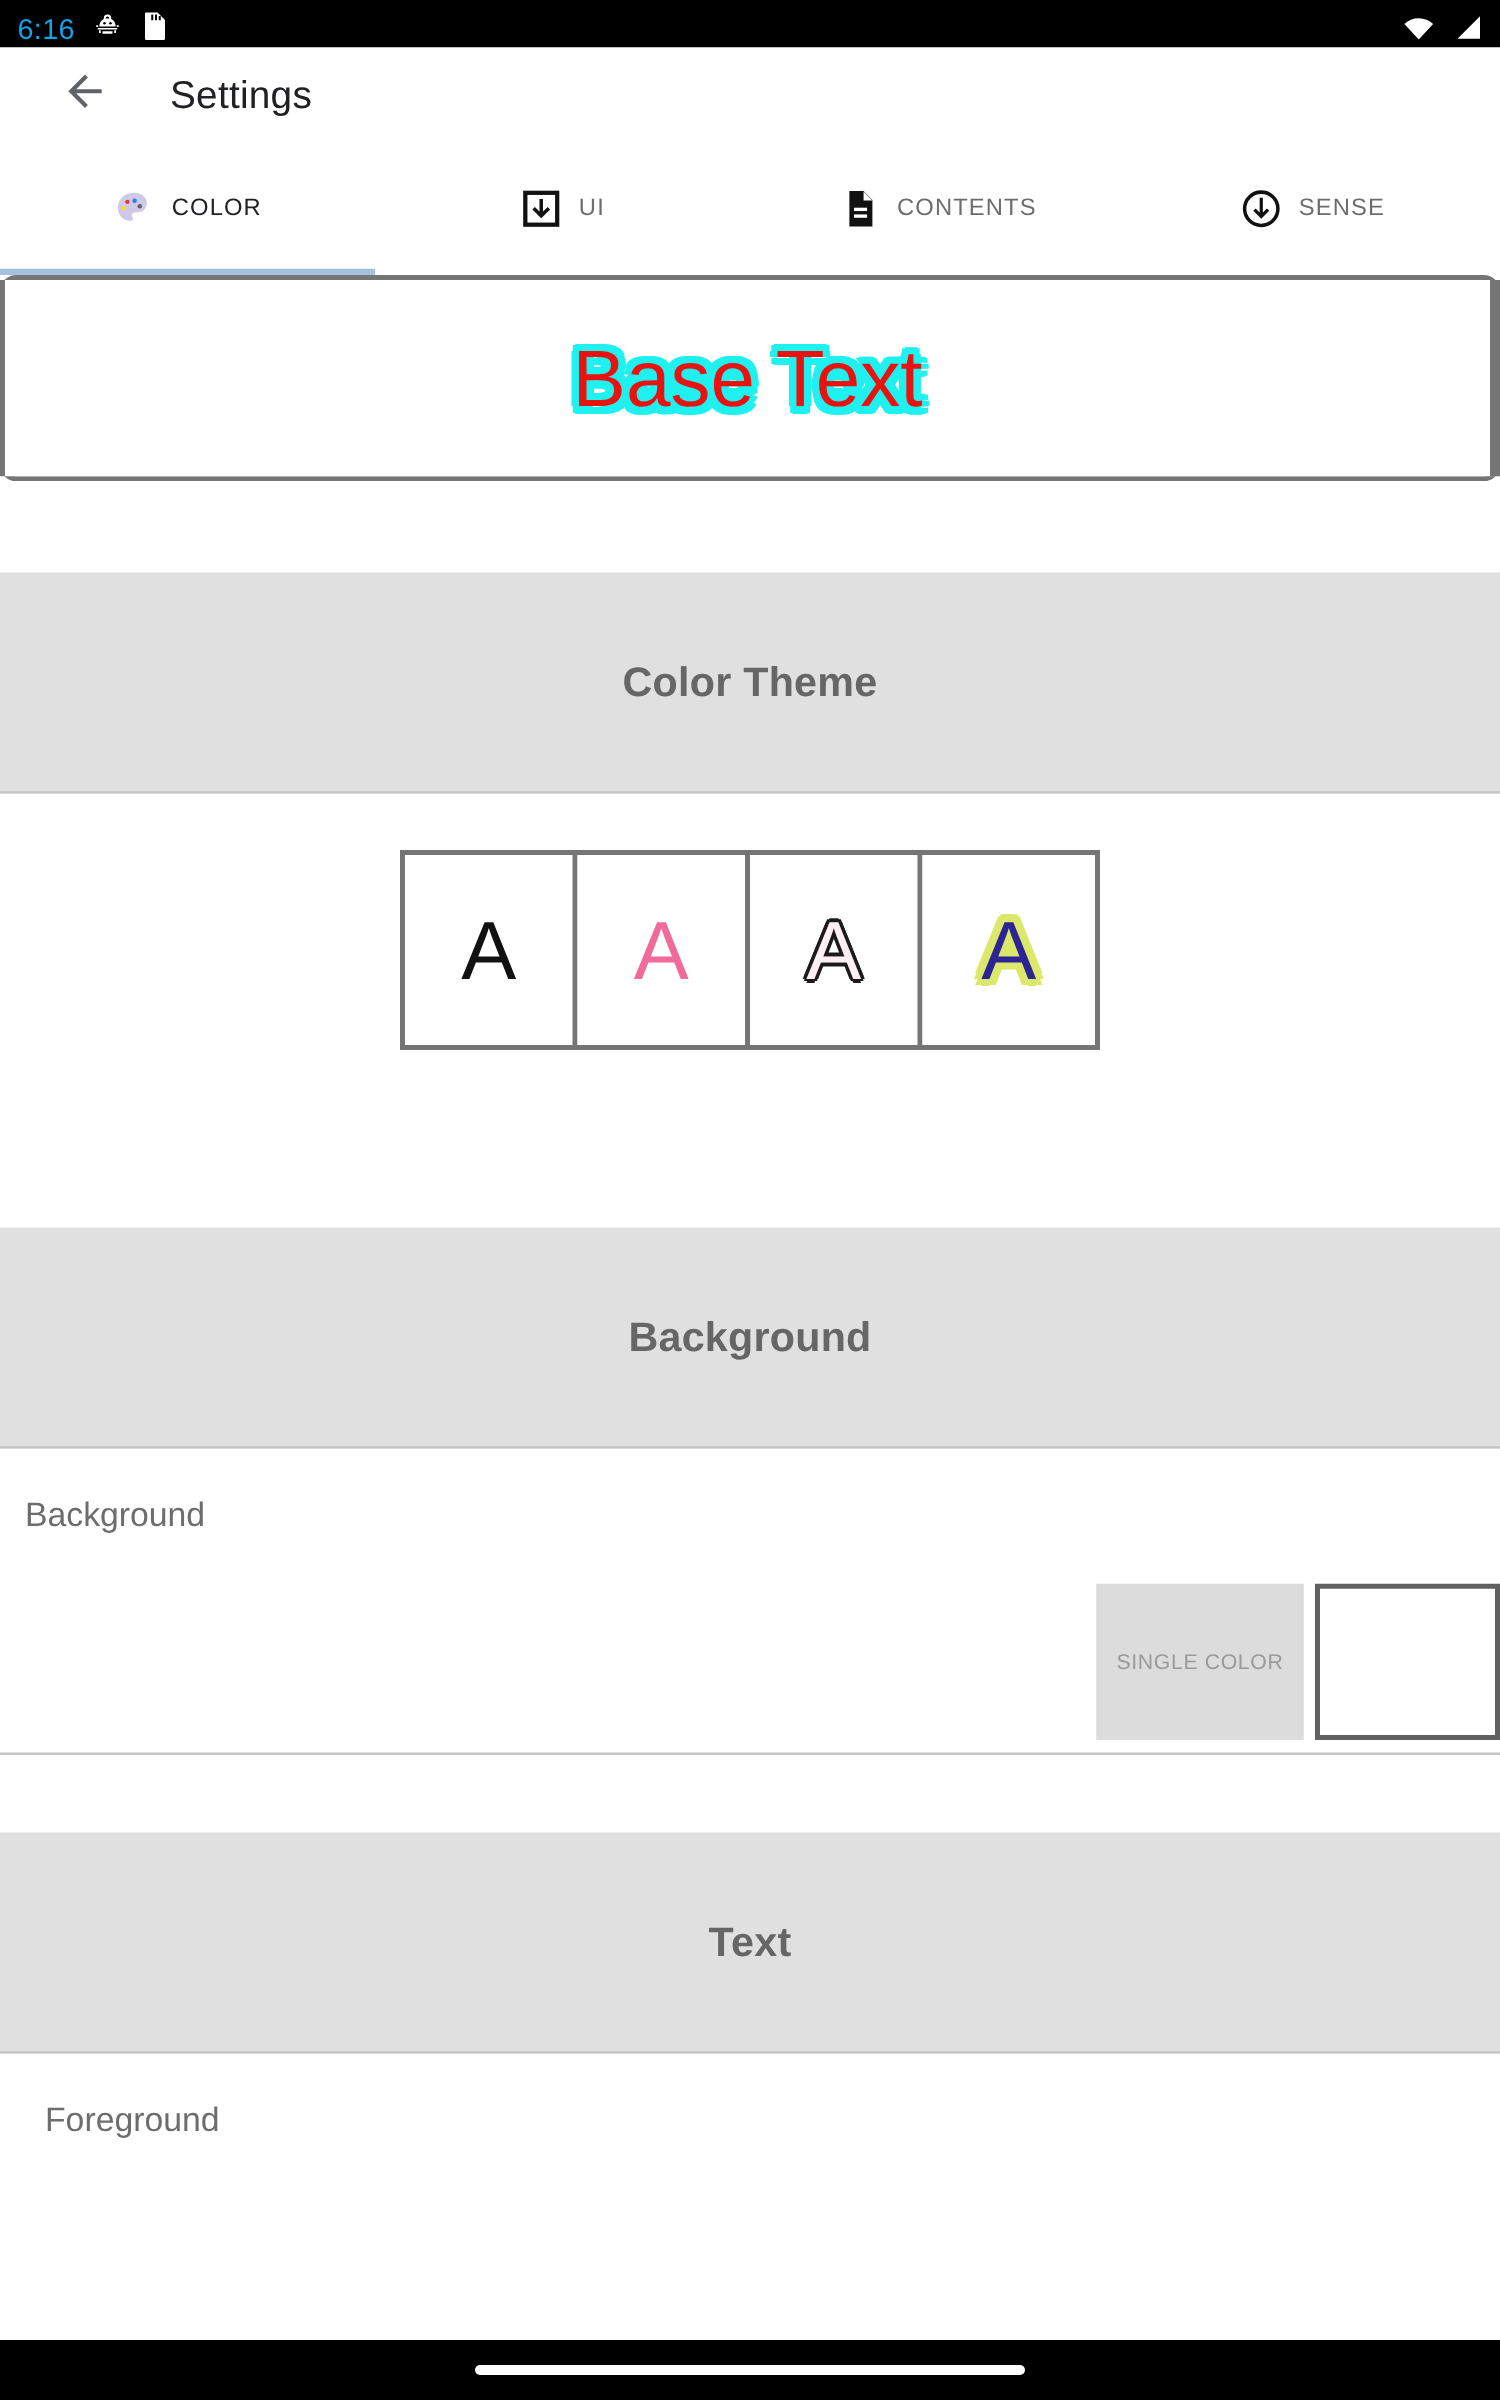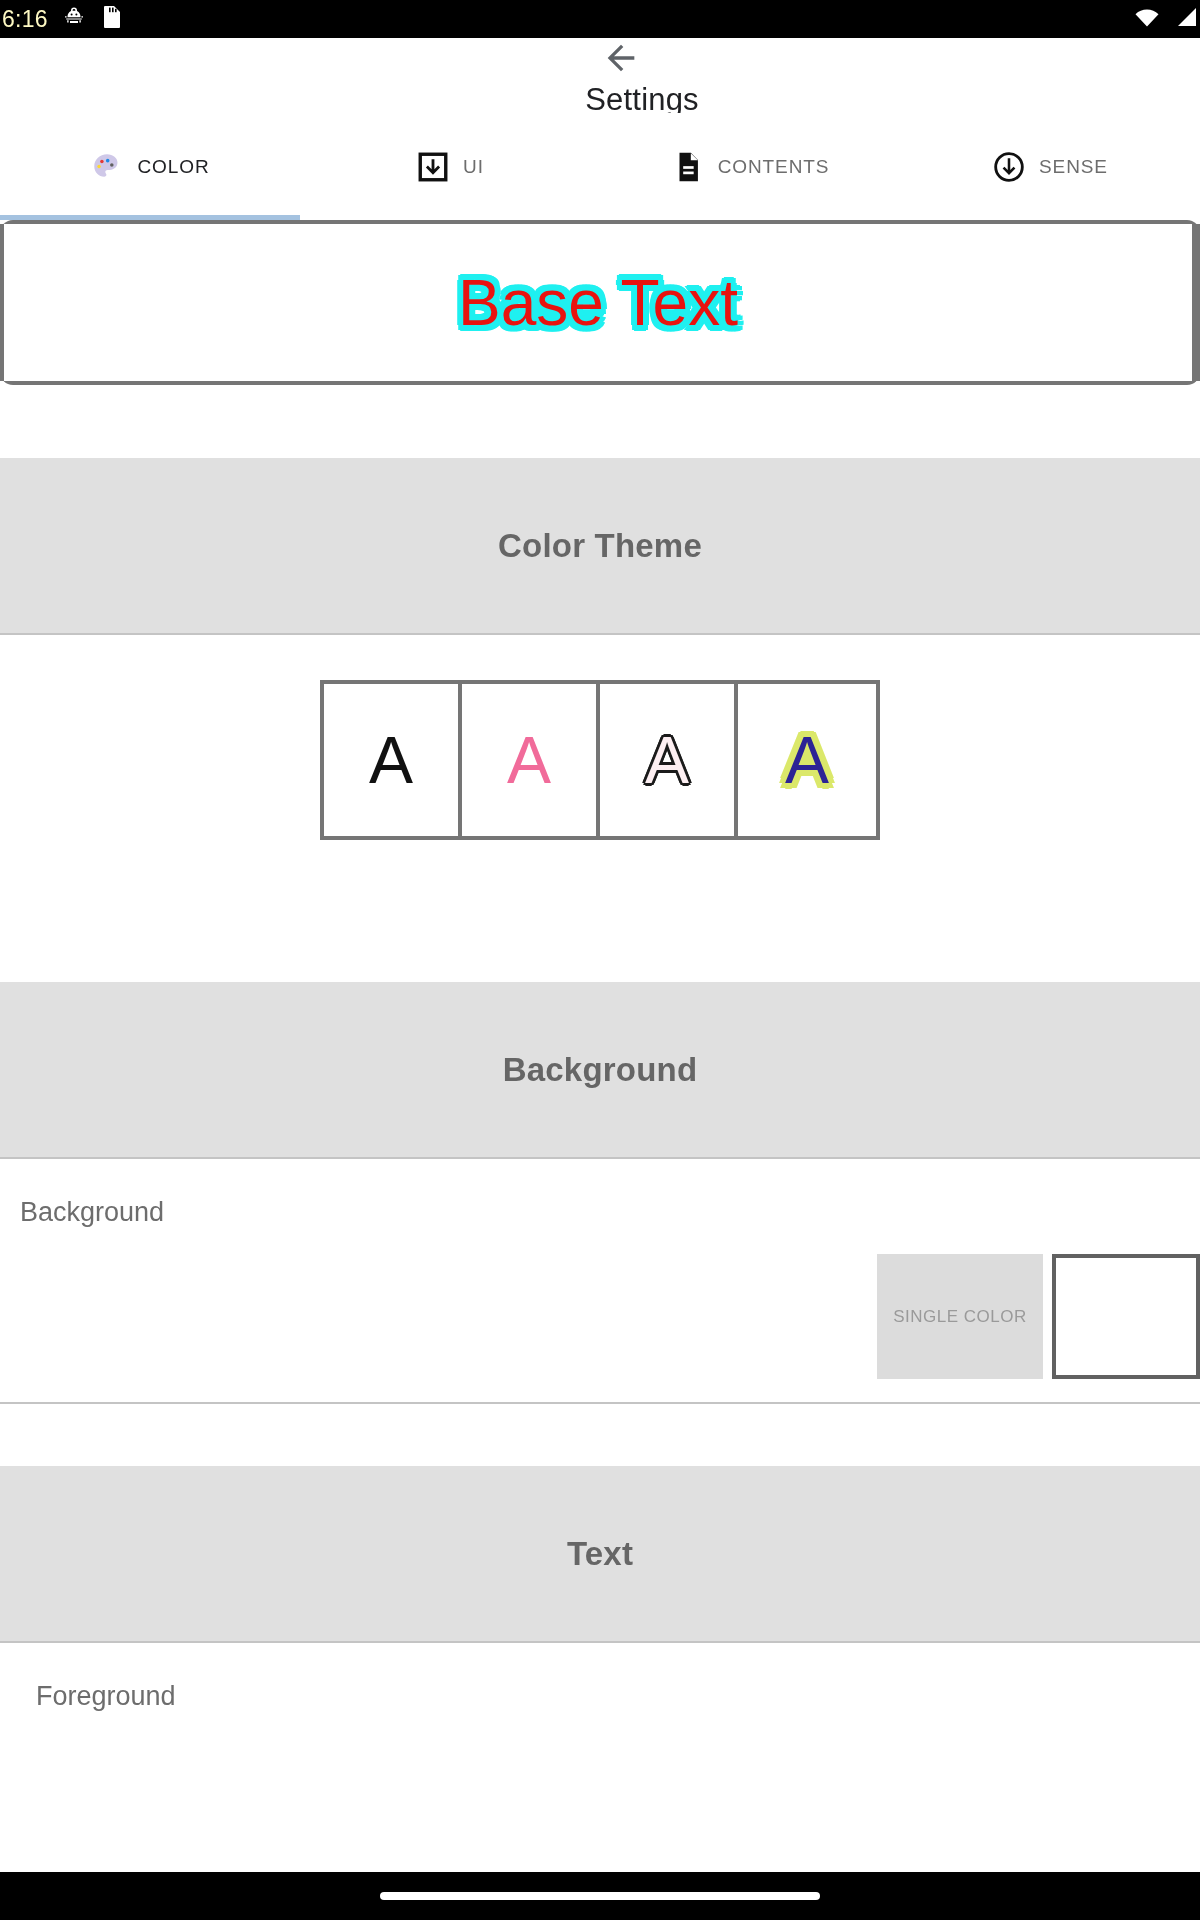--- a/index.html
+++ b/index.html
@@ -6,29 +6,29 @@
   html, body {
     width: 1200px; height: 1920px;
     font-family: "Liberation Sans", sans-serif;
     background: #ffffff;
     overflow: hidden;
   }
 
   
   .statusbar {
     height: 38px; background: #000000;
-    display: flex; align-items: center;
-    padding: 0 2px; color: #fef9c3;
+    display: flex; align-items: flex-end;
+    padding: 0 14px; color: #0ea5e9;
   }
   .status-left { display: flex; align-items: center; gap: 14px; }
   .status-time { font-size: 23px; letter-spacing: .3px; }
   .status-right { margin-left: auto; display: flex; align-items: center; gap: 14px; }
 
   
-  .appbar { height: 75px; display: flex; align-items: center; padding: 0 0 0 42px; background: #fff; flex-direction: column; }
+  .appbar { height: 75px; display: flex; align-items: center; padding: 0 0 0 42px; background: #fff; }
   .back-btn { width: 52px; height: 52px; display: flex; align-items: center; justify-content: center; }
   .appbar-title { font-size: 31px; color: #202124; margin-left: 42px; letter-spacing: .2px; }
 
   
   .tabbar { display: flex; height: 107px; background: #fff; position: relative; }
   .tab { flex: 1; display: flex; flex-direction: row; align-items: center; justify-content: center; gap: 13px; }
   .tab-icon { height: 34px; display: flex; align-items: center; justify-content: center; }
   .tab-label { font-size: 19px; letter-spacing: .9px; color: #6d6d6d; }
   .tab.selected .tab-label { color: #202124; }
   .tab-indicator { position: absolute; left: 0; bottom: 0; width: 25%; height: 5px; background: #a4c2e0; }
@@ -78,21 +78,21 @@
   }
   .theme-swatch:last-child { border-right: none; }
   .sw-1 { color: #111111; }
   .sw-2 { color: #f16b9a; }
   .sw-3 { color: #fdeff2; text-shadow: -2px -2px 0 #1b1b1b, 2px -2px 0 #1b1b1b, -2px 2px 0 #1b1b1b, 2px 2px 0 #1b1b1b, -3px 0 0 #1b1b1b, 3px 0 0 #1b1b1b, 0 -3px 0 #1b1b1b, 0 3px 0 #1b1b1b; }
   .sw-4 { color: #2c2395; text-shadow: -5px -5px 0 #dbe86a, 5px -5px 0 #dbe86a, -5px 5px 0 #dbe86a, 5px 5px 0 #dbe86a, -6px 0 0 #dbe86a, 6px 0 0 #dbe86a, 0 -6px 0 #dbe86a, 0 6px 0 #dbe86a, -3px -6px 0 #dbe86a, 3px -6px 0 #dbe86a; }
 
   
   .list-row { background: #ffffff; padding: 38px 20px 0 20px; position: relative; border-bottom: 2px solid #c4c4c4; height: 245px; }
   .list-row-label { font-size: 27px; color: #6d6d6d; }
-  .row-controls { position: absolute; right: 0; bottom: 23px; display: flex; align-items: stretch; }
+  .row-controls { position: absolute; right: 0; bottom: 10px; display: flex; align-items: stretch; }
   .chip-single-color {
     width: 166px; height: 125px; background: #dcdcdc;
     display: flex; align-items: center; justify-content: center;
     font-size: 17px; color: #9a9a9a; letter-spacing: .5px; margin-right: 9px;
   }
   .color-preview-box { width: 148px; height: 125px; background: #ffffff; border: 4px solid #616161; }
 
   
   .foreground-row { background: #ffffff; padding: 38px 20px 0 20px; }
   .foreground-label { font-size: 27px; color: #6d6d6d; margin-left: 16px; }

